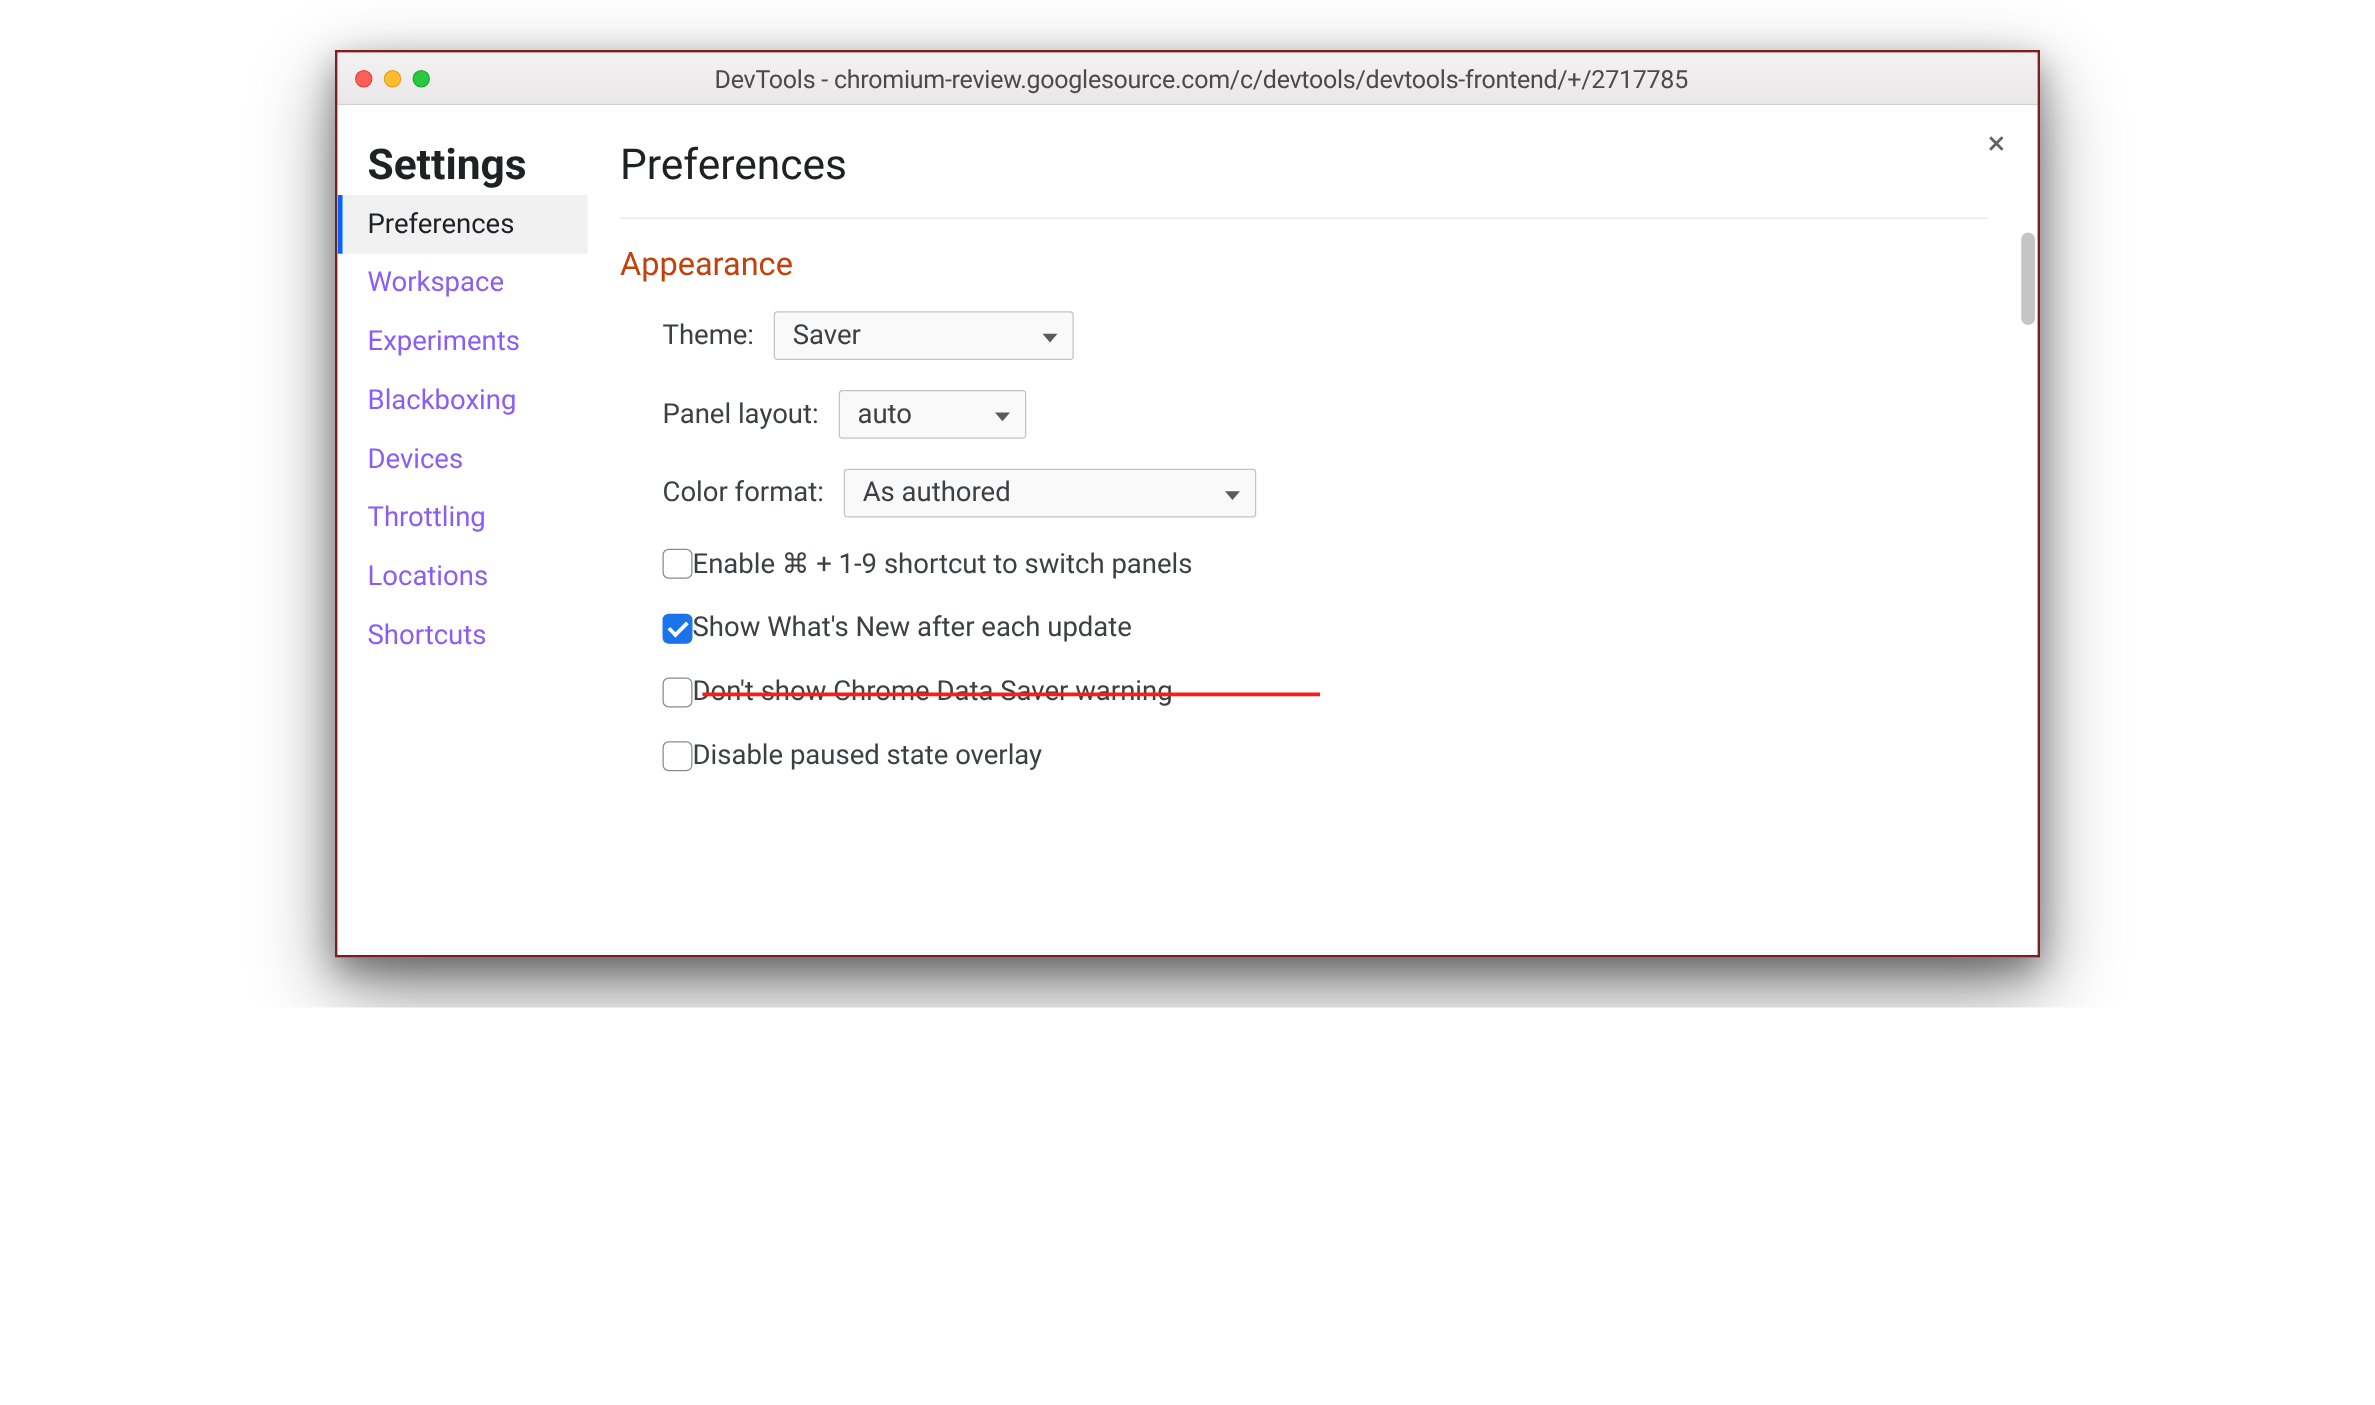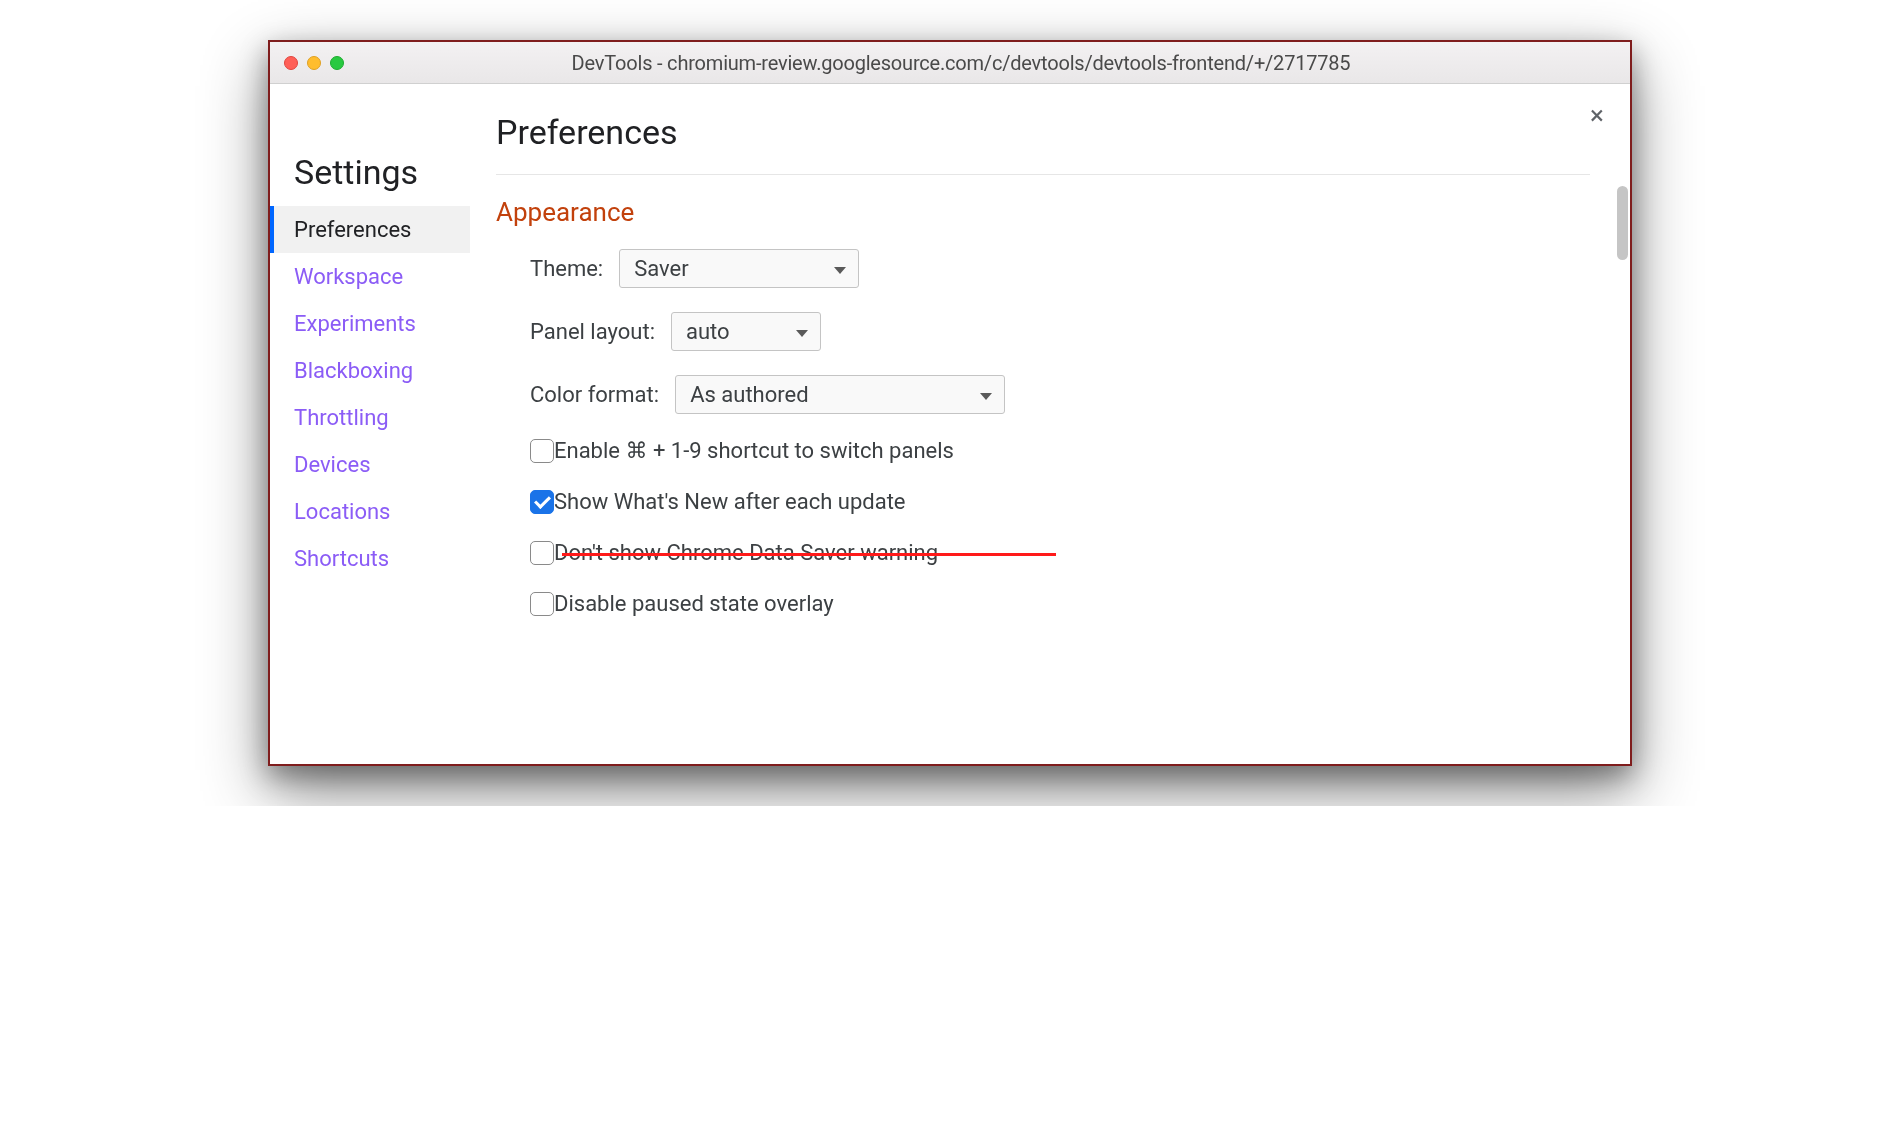--- a/index.html
+++ b/index.html
@@ -48,24 +48,23 @@
       background: #fff;
       height: 680px;
     }
     .sidebar {
       width: 200px;
       flex-shrink: 0;
       padding: 20px 0 20px 0;
     }
     .sidebar-title {
       font-size: 34px;
-      font-weight: 400;
+      font-weight: 700;
       color: #202124;
-      padding: 8px 0 14px 24px;
-      margin-top: 40px;
+      padding: 8px 0 4px 24px;
     }
     .sidebar-item {
       font-size: 22px;
       color: #8b5cf6;
       padding: 11px 24px;
       cursor: pointer;
     }
     .sidebar-item.active {
       background: #f1f1f1;
       color: #202124;
@@ -197,22 +196,22 @@
   <div class="content">
     <div class="close-x">×</div>
     <div class="scrollbar-track"></div>
 
     <div class="sidebar">
       <div class="sidebar-title">Settings</div>
       <div class="sidebar-item active"><span>Preferences</span></div>
       <div class="sidebar-item"><span>Workspace</span></div>
       <div class="sidebar-item"><span>Experiments</span></div>
       <div class="sidebar-item"><span>Blackboxing</span></div>
+      <div class="sidebar-item"><span>Devices</span></div>
       <div class="sidebar-item"><span>Throttling</span></div>
-      <div class="sidebar-item"><span>Devices</span></div>
       <div class="sidebar-item"><span>Locations</span></div>
       <div class="sidebar-item"><span>Shortcuts</span></div>
     </div>
 
     <div class="main">
       <div class="main-title">Preferences</div>
       <div class="section-heading">Appearance</div>
 
       <div class="field-row">
         <span class="field-label">Theme:</span>

